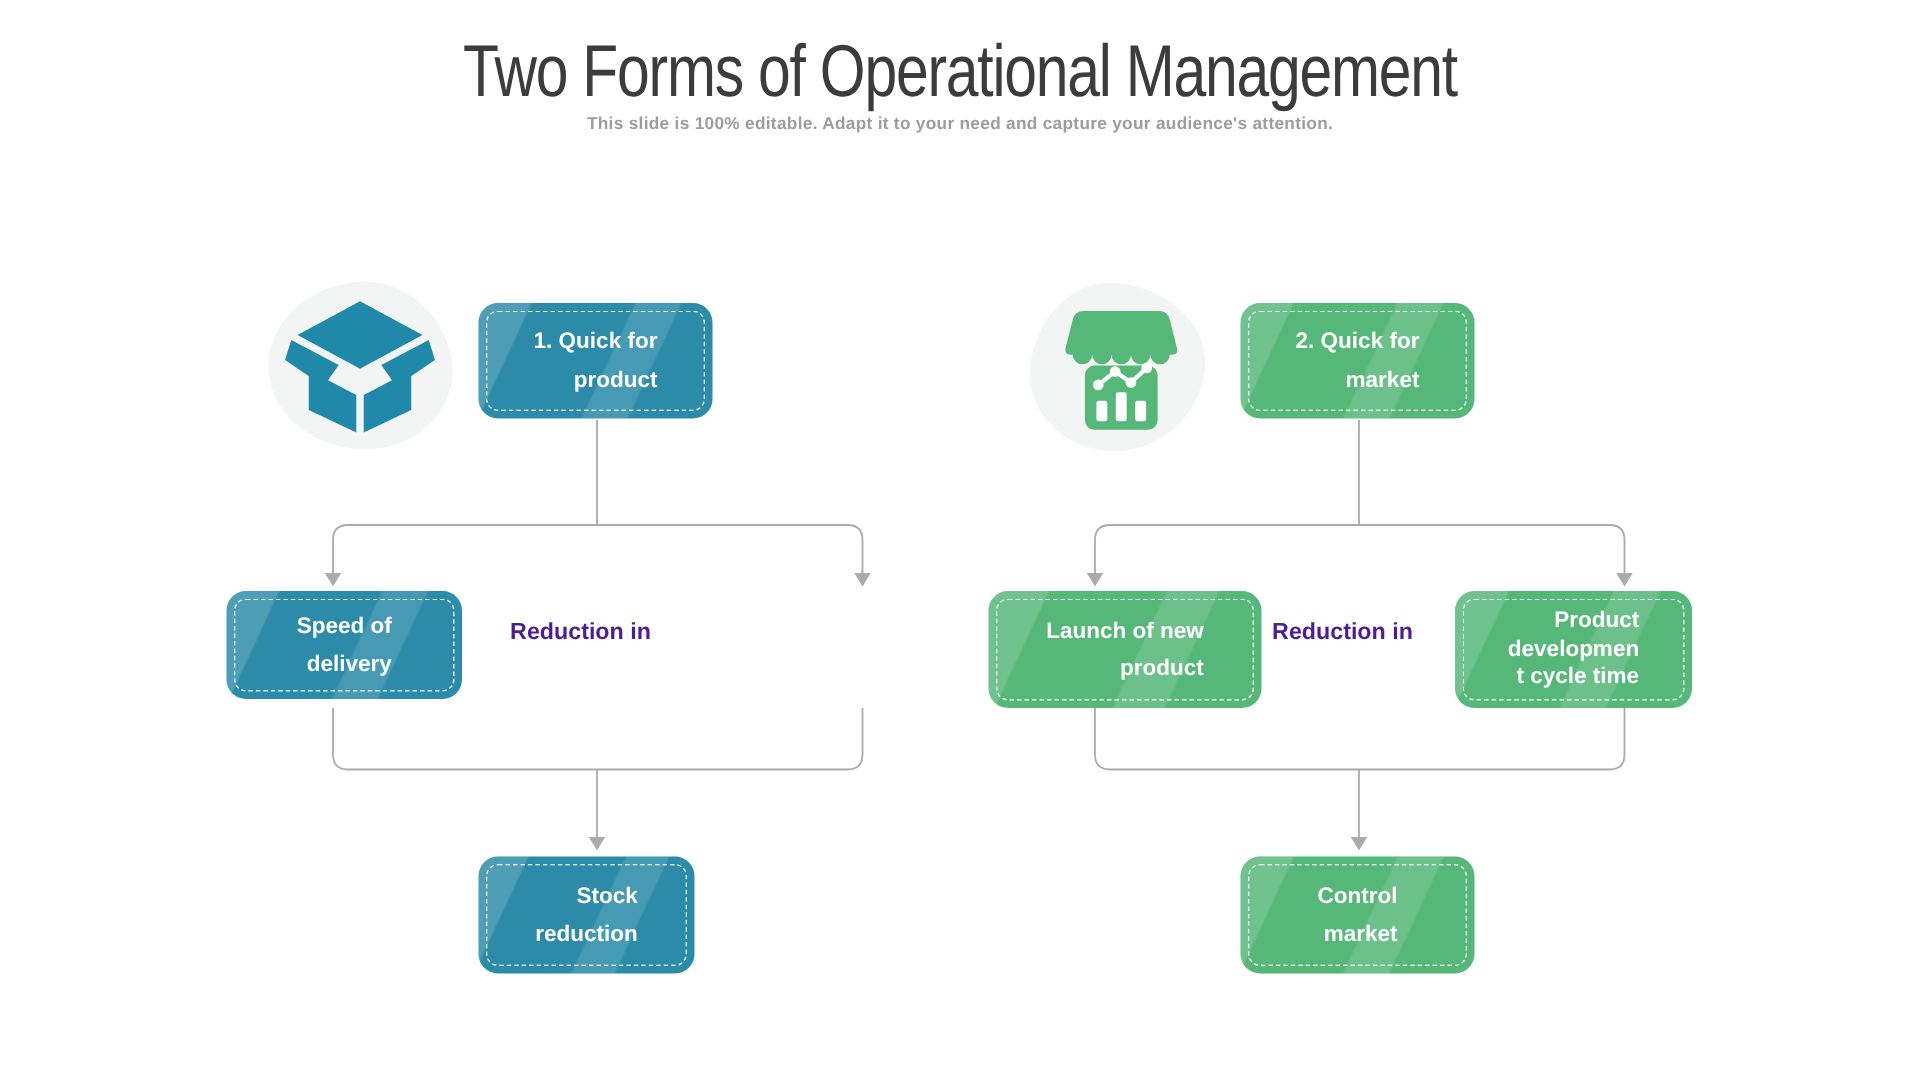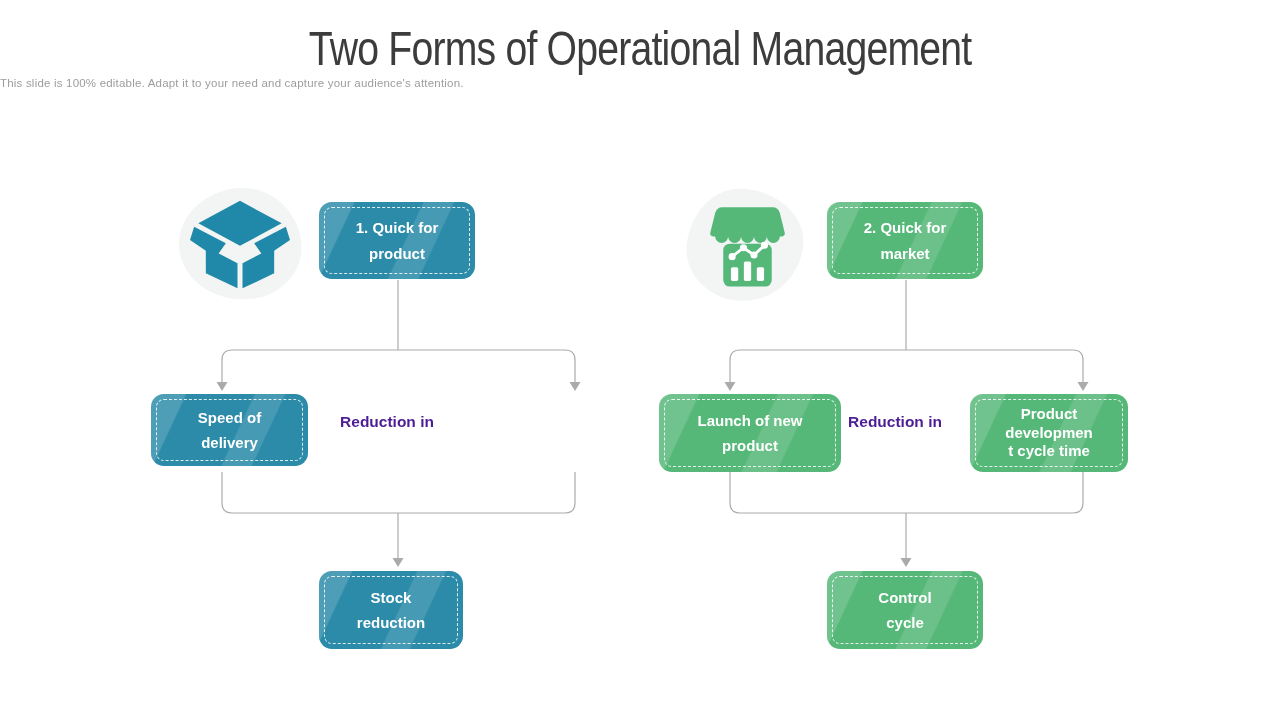--- a/index.html
+++ b/index.html
@@ -7,34 +7,34 @@
     position:relative;width:1280px;height:720px;overflow:hidden;
     background:#ffffff;font-family:"Liberation Sans",sans-serif;
   }
   .title{
     position:absolute;top:20px;left:0;right:0;margin:0;
     text-align:center;font-size:49px;font-weight:400;color:#3c3c3c;
     transform:scaleX(.8);letter-spacing:-1px;white-space:nowrap;
   }
   .subtitle{
     position:absolute;top:77px;left:0;right:0;margin:0;
-    font-size:11.5px;color:#9d9d9d;letter-spacing:.2px;
+    text-align:center;font-size:11.5px;color:#9d9d9d;letter-spacing:.2px;font-weight:bold;
   }
   .connectors{position:absolute;left:0;top:0;}
   .connectors path.line{fill:none;stroke:#ababab;stroke-width:1.2px;}
   .connectors path.arrow{fill:#ababab;stroke:none;}
   .blob{position:absolute;background:#f3f4f4;}
   .blob.l{left:179px;top:188px;width:122px;height:112px;
     border-radius:52% 48% 45% 55% / 48% 55% 45% 52%;transform:rotate(-8deg);}
   .blob.r{left:687px;top:189px;width:116px;height:112px;
     border-radius:45% 55% 52% 48% / 55% 45% 55% 45%;transform:rotate(6deg);}
   .icon{position:absolute;}
   .node{
     position:absolute;border-radius:13px;display:flex;align-items:center;justify-content:center;
-    text-align:center;color:#ffffff;font-weight:bold;font-size:15px;
+    text-align:right;color:#ffffff;font-weight:bold;font-size:15px;
   }
   .node.blue{background:var(--blue,#2b8ba8);}
   .node.green{background:var(--green,#55b878);}
   .node::before{
     content:"";position:absolute;inset:0;border-radius:13px;
     background:linear-gradient(115deg,
       rgba(255,255,255,.16) 0 18%,rgba(255,255,255,0) 19% 54%,
       rgba(255,255,255,.13) 55% 70%,rgba(255,255,255,0) 71%);
   }
   .dash{
@@ -139,16 +139,16 @@
   <div class="relation" style="left:835px;top:413px;">Reduction in</div>
   <div class="node green" style="left:970px;top:394px;width:158px;height:78px;">
     <span class="dash"></span>
     <span class="label tight">Product
 developmen
 t cycle time</span>
   </div>
   <div class="node green" style="left:827px;top:571px;width:156px;height:78px;">
     <span class="dash"></span>
     <span class="label">Control
-cycle</span>
+market</span>
   </div>
 
 </div>
 
 </body></html>

